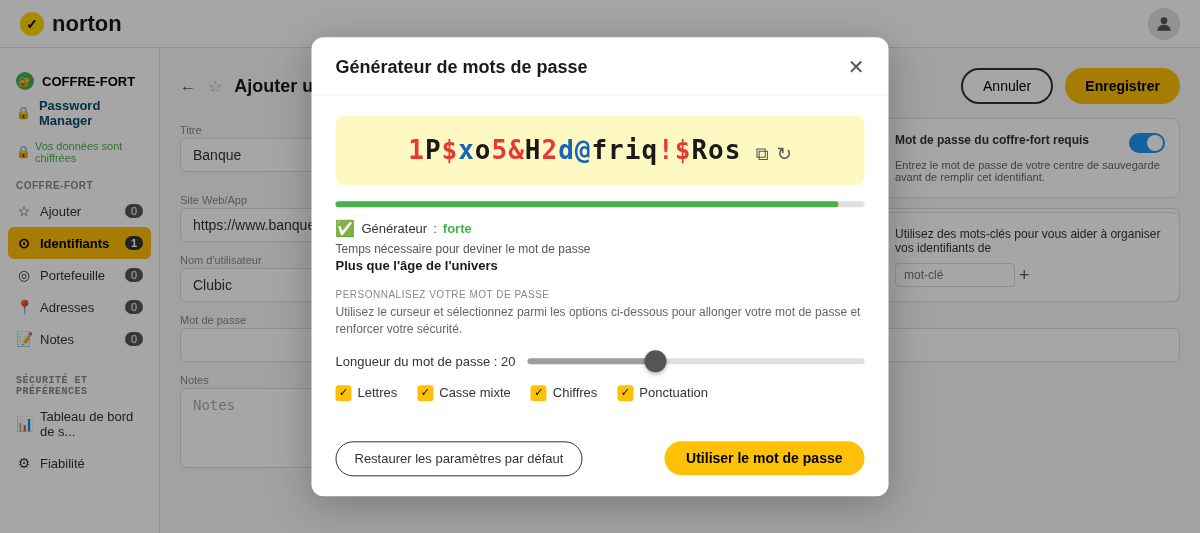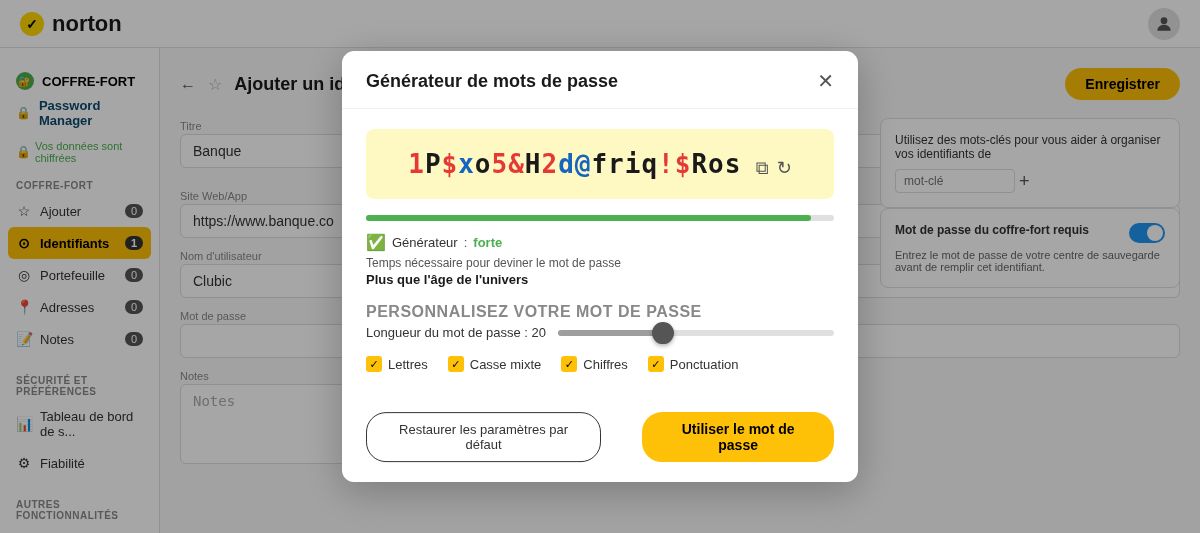--- a/index.html
+++ b/index.html
@@ -80,21 +80,21 @@
 
     
     .overlay {
       position: absolute; top: 0; left: 0; right: 0; bottom: 0;
       background: rgba(0,0,0,0.35); z-index: 100;
     }
 
     
     .modal {
       position: absolute; top: 50%; left: 50%; transform: translate(-50%, -50%);
-      width: 516px; background: #fff; border-radius: 12px; z-index: 200;
+      width: 577px; background: #fff; border-radius: 12px; z-index: 200;
       box-shadow: 0 8px 40px rgba(0,0,0,0.25); overflow: hidden;
     }
     .modal-header {
       display: flex; align-items: center; justify-content: space-between;
       padding: 20px 24px 16px; border-bottom: 1px solid #f0f0f0;
     }
     .modal-title { font-size: 18px; font-weight: 700; color: #1a1a1a; }
     .modal-close { font-size: 20px; cursor: pointer; color: #555; background: none; border: none; line-height: 1; }
 
     .modal-body { padding: 20px 24px; }
@@ -118,21 +118,21 @@
     
     .reliability-row { display: flex; align-items: center; gap: 6px; margin-bottom: 4px; font-size: 13px; }
     .reliability-icon { color: #4CAF50; font-size: 16px; }
     .reliability-label { color: #333; }
     .reliability-value { color: #4CAF50; font-weight: 600; }
     .time-label { font-size: 12px; color: #555; margin-bottom: 2px; }
     .time-value { font-size: 13px; font-weight: 700; color: #1a1a1a; margin-bottom: 16px; }
 
     
     .customize-header {
-      font-size: 16px; font-weight: 700; color: #888; text-transform: uppercase;
+      font-size: 10px; font-weight: 400; color: #888; text-transform: uppercase;
       letter-spacing: 0.5px; margin-bottom: 4px;
     }
     .customize-desc { font-size: 12px; color: #666; margin-bottom: 16px; line-height: 1.4; }
 
     
     .slider-row { display: flex; align-items: center; gap: 12px; margin-bottom: 16px; font-size: 13px; color: #333; }
     .slider-label { white-space: nowrap; }
     .slider-track {
       flex: 1; height: 6px; background: #e0e0e0; border-radius: 3px; position: relative; cursor: pointer;
     }
@@ -231,52 +231,52 @@
   </div>
 
   <div class="sidebar-item">
     <div class="sidebar-item-left">
       <span class="sidebar-icon">📝</span>
       <span>Notes</span>
     </div>
     <span class="sidebar-badge">0</span>
   </div>
 
-  <div class="sidebar-section-label" style="margin-top:12px;">SÉCURITÉ ET PRÉFÉRENCES</div>
+  <div class="sidebar-section-label" style="margin-top:12px;font-family:Liberation Mono, monospace;">SÉCURITÉ ET PRÉFÉRENCES</div>
 
   <div class="sidebar-item">
     <div class="sidebar-item-left">
       <span class="sidebar-icon">📊</span>
       <span>Tableau de bord de s...</span>
     </div>
   </div>
 
   <div class="sidebar-item">
     <div class="sidebar-item-left">
       <span class="sidebar-icon">⚙</span>
       <span>Fiabilité</span>
     </div>
   </div>
 
-  <div class="sidebar-section-label" style="margin-top:12px;">AUTRES FONCTIONNALITÉS</div>
 
   <div class="sidebar-item">
     
   </div>
 </div>
 
 <div class="main-content">
 
   <div class="main-header">
     <div class="main-header-left">
       <span class="back-btn">←</span>
       <span class="star-btn">☆</span>
       <span class="page-title">Ajouter un identifiant</span>
     </div>
     <div class="header-actions">
+      <button class="btn-cancel">Annuler</button>
       <button class="btn-save">Enregistrer</button>
     </div>
   </div>
 
   <div style="display:flex;gap:16px;margin-bottom:10px;">
     <div class="form-group">
       <label>Titre</label>
       <input class="form-input" value="Banque" style="">
     </div>
   </div>
@@ -299,36 +299,36 @@
     </div>
   </div>
   <div style="margin-bottom:10px;">
     <div class="form-group">
       <label>Notes</label>
       <textarea class="notes-textarea" style="width: 460px; height: 80px; padding: 8px 12px; border: 1px solid rgb(221, 221, 221); border-radius: 6px; font-size: 14px; resize: none; color: rgb(170, 170, 170);">Notes</textarea>
     </div>
   </div>
 
   <div style="position:absolute;right:20px;top:70px;width:300px;">
-    <div style="background:#fff;border:1px solid #e0e0e0;border-radius:8px;padding:14px;">
-      <p style="font-size:12px;color:#333;">Utilisez des mots-clés pour vous aider à organiser vos identifiants de</p>
-      <div style="display:flex;align-items:center;gap:4px;margin-top:8px;">
-        <input style="border: 1px solid rgb(221, 221, 221); border-radius: 4px; padding: 4px 8px; font-size: 12px; color: rgb(170, 170, 170); width: 120px;" placeholder="mot-clé">
-        <button style="background:none;border:none;font-size:18px;cursor:pointer;color:#555;">+</button>
-      </div>
-    </div>
     <div style="background:#fff;border:1px solid #e0e0e0;border-radius:8px;padding:14px;margin-bottom:14px;">
       <div style="display:flex;justify-content:space-between;align-items:flex-start;gap:8px;">
         <span style="font-size:12px;font-weight:600;color:#333;">Mot de passe du coffre-fort requis</span>
         <div style="width:36px;height:20px;background:#2196F3;border-radius:10px;position:relative;cursor:pointer;flex-shrink:0;">
           <div style="width:16px;height:16px;background:#fff;border-radius:50%;position:absolute;top:2px;left:18px;"></div>
         </div>
       </div>
       <p style="font-size:11px;color:#666;margin-top:6px;">Entrez le mot de passe de votre centre de sauvegarde avant de remplir cet identifiant.</p>
     </div>
+    <div style="background:#fff;border:1px solid #e0e0e0;border-radius:8px;padding:14px;">
+      <p style="font-size:12px;color:#333;">Utilisez des mots-clés pour vous aider à organiser vos identifiants de</p>
+      <div style="display:flex;align-items:center;gap:4px;margin-top:8px;">
+        <input style="border: 1px solid rgb(221, 221, 221); border-radius: 4px; padding: 4px 8px; font-size: 12px; color: rgb(170, 170, 170); width: 120px;" placeholder="mot-clé">
+        <button style="background:none;border:none;font-size:18px;cursor:pointer;color:#555;">+</button>
+      </div>
+    </div>
   </div>
 </div>
 
 <div class="overlay"></div>
 
 <div class="modal">
   <div class="modal-header">
     <span class="modal-title">Générateur de mots de passe</span>
     <button class="modal-close">✕</button>
   </div>
@@ -350,20 +350,21 @@
     <div class="reliability-row">
       <span class="reliability-icon">✅</span>
       <span class="reliability-label">Générateur</span>
       <span style="color:#555;">:</span>
       <span class="reliability-value">forte</span>
     </div>
     <div class="time-label">Temps nécessaire pour deviner le mot de passe</div>
     <div class="time-value">Plus que l'âge de l'univers</div>
 
     <div class="customize-header">PERSONNALISEZ VOTRE MOT DE PASSE</div>
+    <div class="customize-desc">Utilisez le curseur et sélectionnez parmi les options ci-dessous pour allonger votre mot de passe et renforcer votre sécurité.</div>
 
     <div class="slider-row">
       <span class="slider-label">Longueur du mot de passe : 20</span>
       <div class="slider-track">
         <div class="slider-fill"></div>
         <div class="slider-thumb"></div>
       </div>
     </div>
 
     <div class="checkboxes-row">

